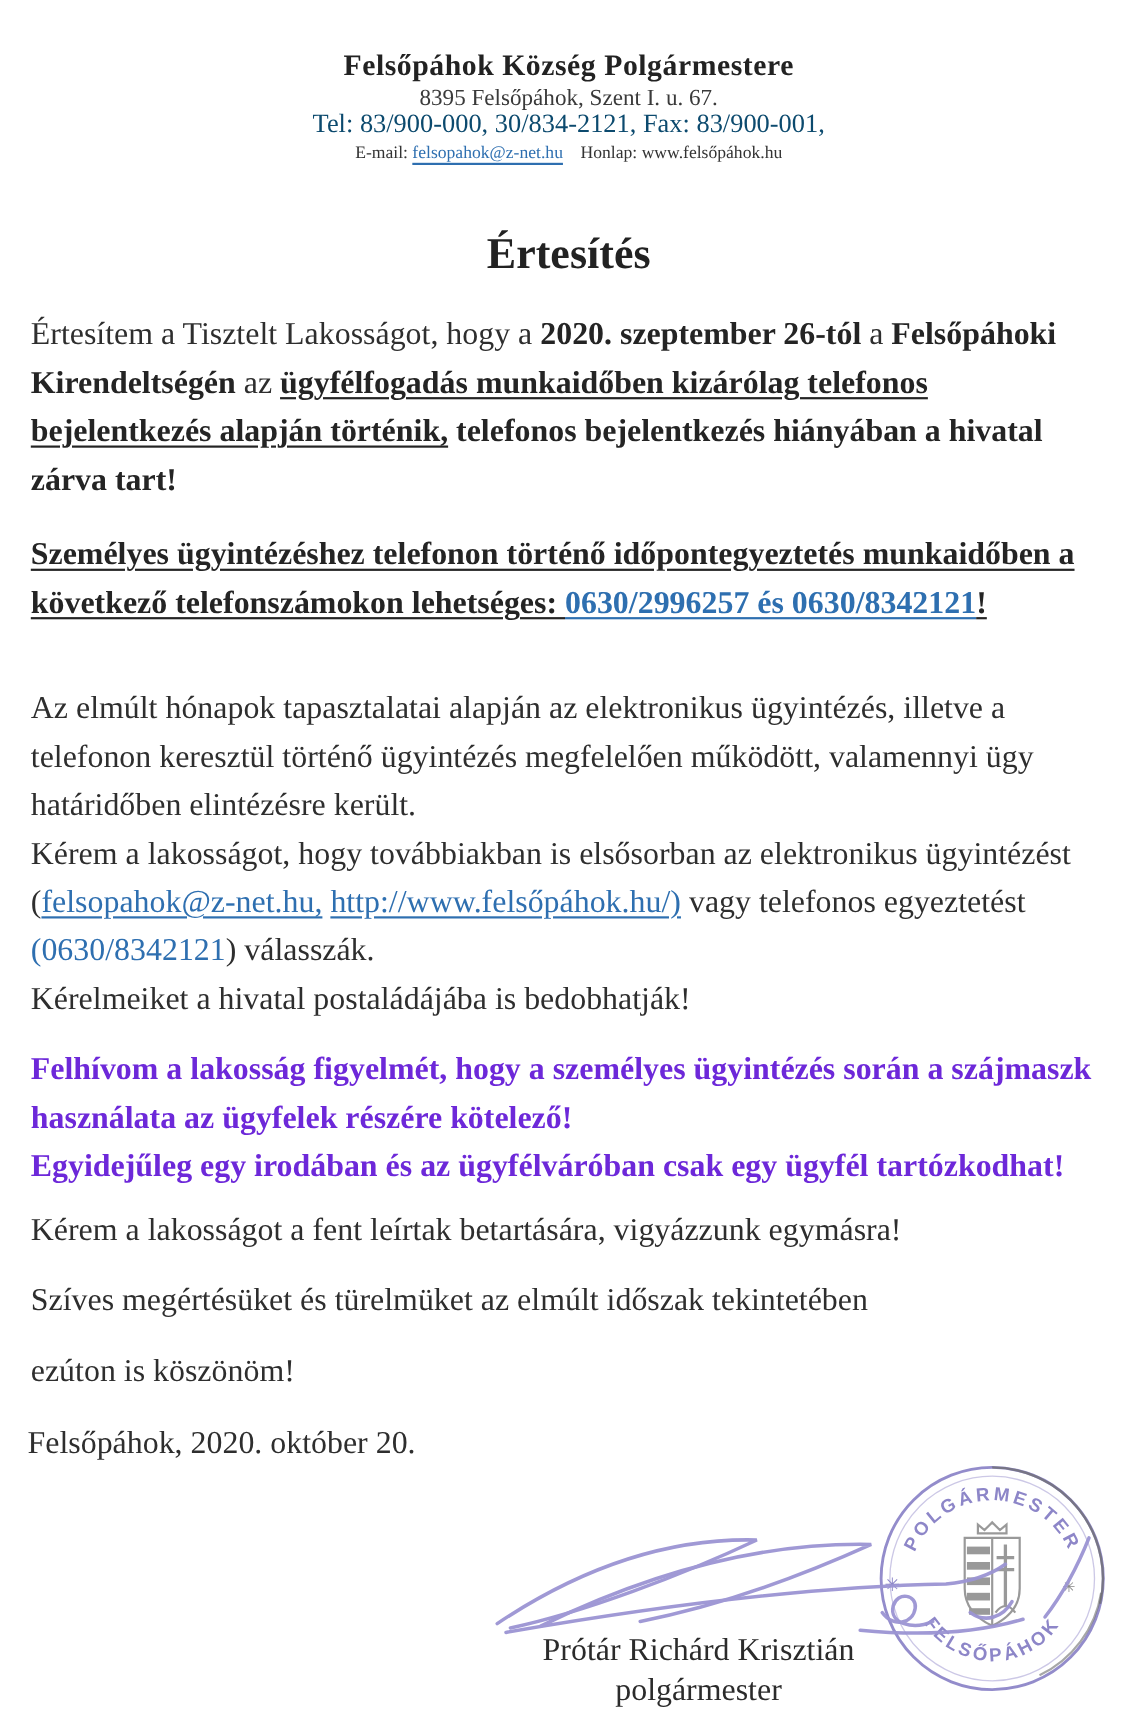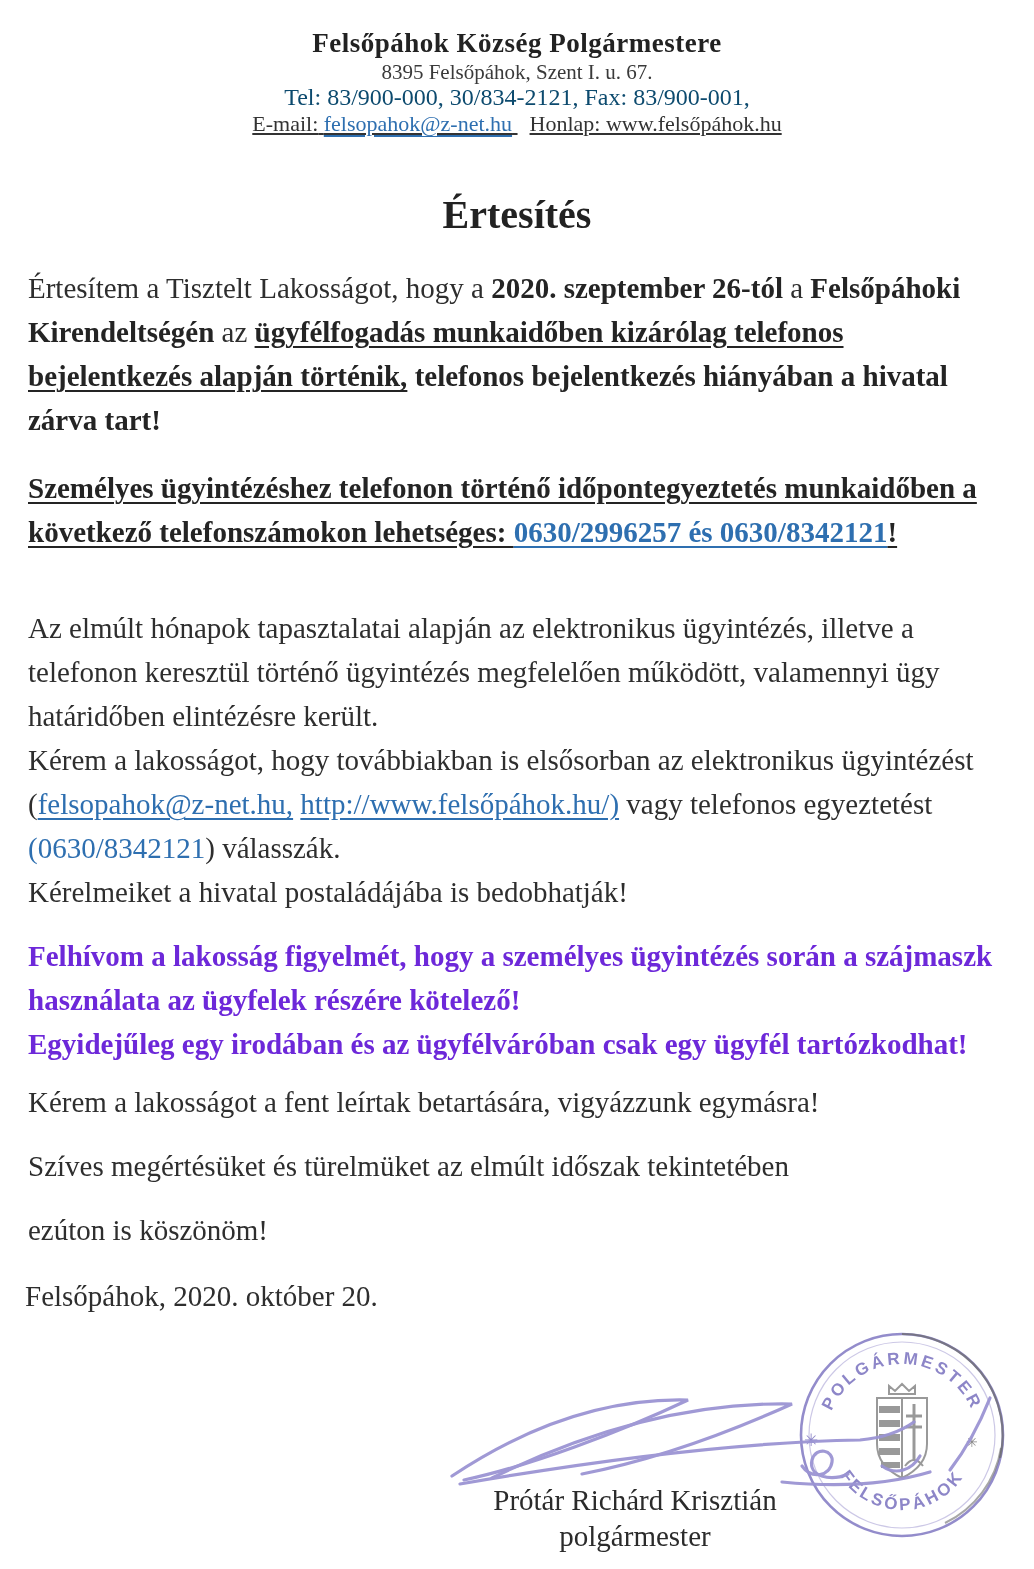--- a/index.html
+++ b/index.html
@@ -2,25 +2,25 @@
 <html lang="hu"><head>
 <meta charset="utf-8">
 <style>
   html,body { margin:0; padding:0; background:#ffffff; }
   .page {
     position:relative; width:1034px; height:1569px; background:#ffffff;
     overflow:hidden; font-family:"Liberation Serif","DejaVu Serif",serif;
     color:#2e2e2e;
   }
   
-  .doc-header { text-align:center; padding-top:26px; }
+  .doc-header { text-align:center; padding-top:42px; }
   .org  { font-size:27px; font-weight:bold; color:#222; line-height:34px; letter-spacing:.5px; }
   .addr { font-size:21px; line-height:24px; color:#3a3a3a; }
   .tel  { font-size:24px; line-height:26px; color:#0c4a6e; }
-  .contact { font-size:22px; line-height:27px; color:#333;text-decoration:underline; }
+  .contact { font-size:16px; line-height:27px; color:#333; }
   .gap-left { margin-left:12px; }
   .link { color:#2e6fb0; }
   a.link { cursor:pointer; }
   .blue { color:#2e6fb0; }
   .u { text-decoration:underline; text-decoration-thickness:2px; text-underline-offset:4px; }
   .b { font-weight:bold; color:#242424; }
   
   .title { text-align:center; font-size:40px; font-weight:bold; color:#222; margin:54px 0 0 0; }
   
   .para { font-size:29px; line-height:44px; margin:0 40px 0 28px; }

